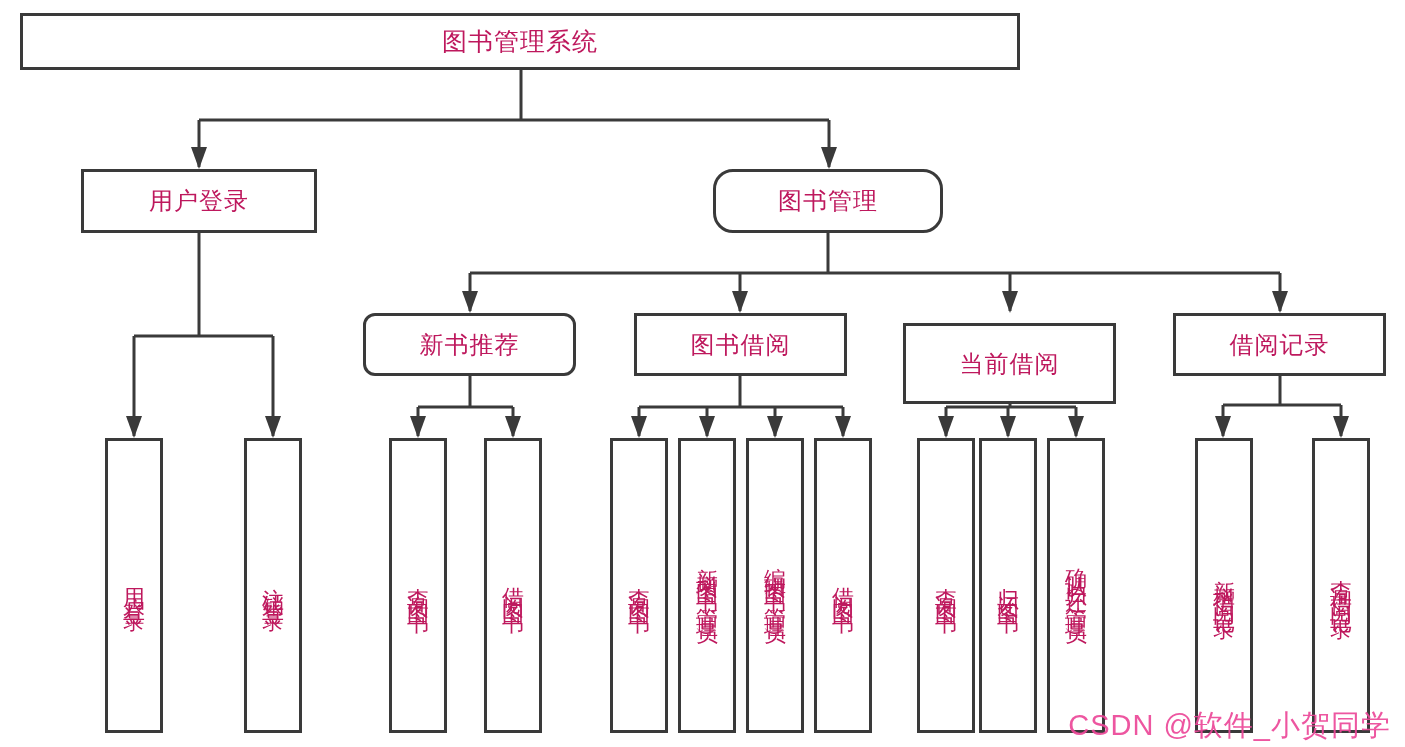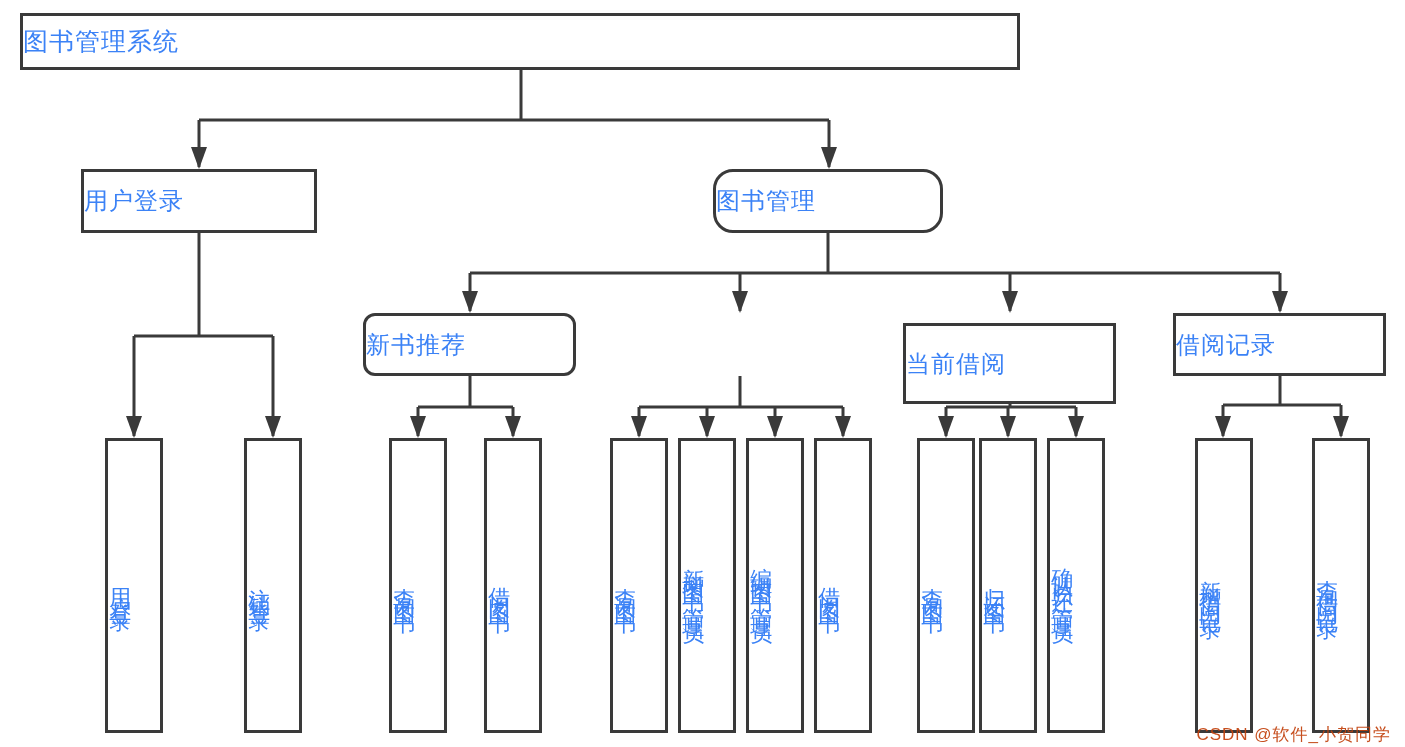--- a/index.html
+++ b/index.html
@@ -5,31 +5,31 @@
   html,body{margin:0;padding:0;background:#ffffff;}
   .canvas{
     position:relative;width:1405px;height:747px;background:#ffffff;
     font-family:"Liberation Sans",sans-serif;overflow:hidden;
   }
   svg.connectors{position:absolute;left:0;top:0;z-index:0;}
   .ln{stroke:#3a3a3a;stroke-width:3;fill:none;}
   .ah{fill:#3a3a3a;stroke:none;}
   .box{
     position:absolute;box-sizing:border-box;background:#ffffff;
-    border:3px solid #3a3a3a;display:flex;align-items:center;justify-content:flex-start;
-    color:#3b82f6;z-index:1;
+    border:3px solid #3a3a3a;display:flex;align-items:center;justify-content:center;
+    color:#be185d;z-index:1;
   }
   .hlabel{font-size:24px;letter-spacing:1px;white-space:nowrap;}
   .root-box .hlabel{font-size:25px;}
   .vtext{
     writing-mode:vertical-rl;font-size:22px;letter-spacing:8px;line-height:1.1;
   }
   .watermark{
     position:absolute;right:14px;bottom:1px;z-index:5;
-    font-size:17px;letter-spacing:1px;color:#c2410c;opacity:.92;white-space:nowrap;
+    font-size:29px;letter-spacing:1px;color:#ec4899;opacity:.92;white-space:nowrap;
   }
 </style>
 </head>
 <body>
 
 <div class="canvas">
 
   <svg class="connectors" width="1405" height="747" viewBox="0 0 1405 747">
     <g>
       <path class="ln" d="M521,69 V120 M199,120 H829 M199,120 V167 M829,120 V167"></path>
@@ -69,20 +69,23 @@
 
   <div class="box" style="left:81px;top:169px;width:236px;height:64px;">
     <span class="hlabel">用户登录</span>
   </div>
   <div class="box" style="left:713px;top:169px;width:230px;height:64px;border-radius:20px;">
     <span class="hlabel">图书管理</span>
   </div>
 
   <div class="box" style="left:363px;top:313px;width:213px;height:63px;border-radius:12px;">
     <span class="hlabel">新书推荐</span>
+  </div>
+  <div class="box" style="left:634px;top:313px;width:213px;height:63px;">
+    <span class="hlabel">图书借阅</span>
   </div>
   <div class="box" style="left:903px;top:313px;width:213px;height:81px;margin-top:10px;">
     <span class="hlabel">当前借阅</span>
   </div>
   <div class="box" style="left:1173px;top:313px;width:213px;height:63px;">
     <span class="hlabel">借阅记录</span>
   </div>
 
   <div class="box" style="left:105px;top:438px;width:58px;height:295px;">
     <span class="vtext">用户登录</span>

